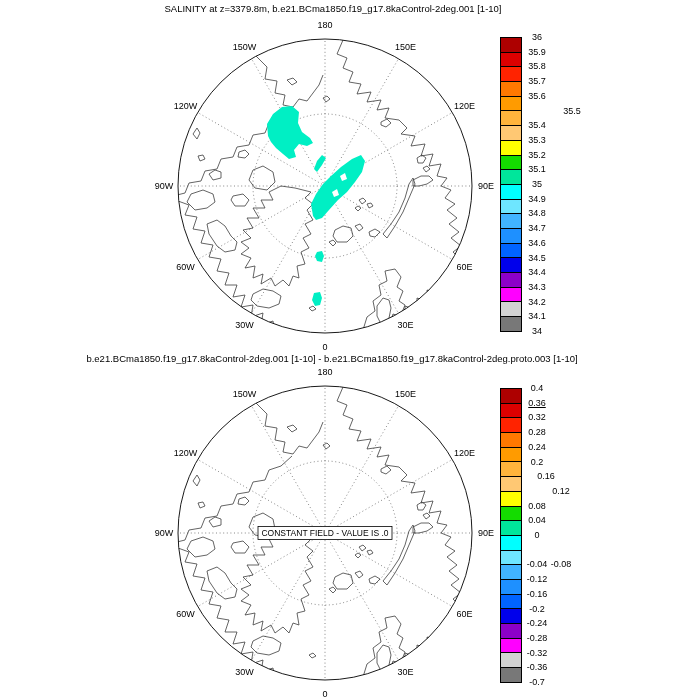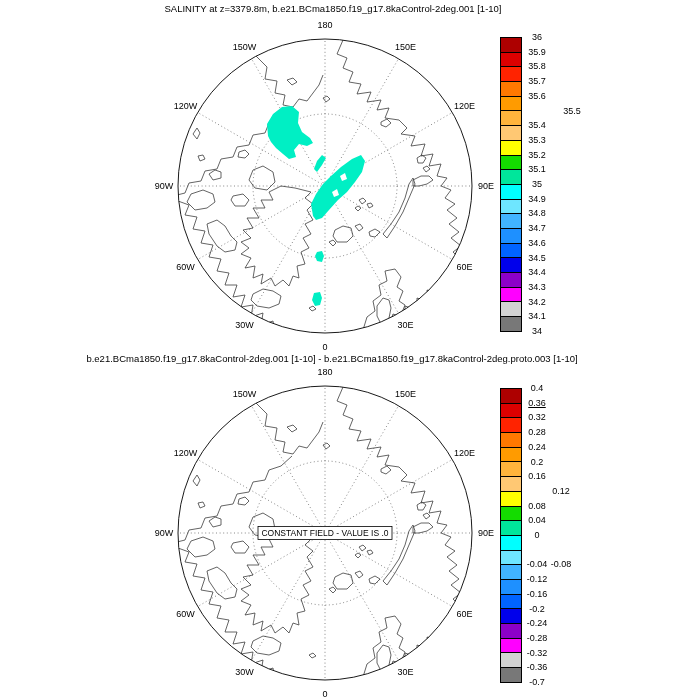--- a/index.html
+++ b/index.html
@@ -243,21 +243,21 @@
           <div class="cb-cell" style="background: rgb(255, 0, 255);"></div>
           <div class="cb-cell" style="background: rgb(210, 210, 210);"></div>
           <div class="cb-cell" style="background: rgb(120, 120, 120);"></div>
         </div>
         <div class="cb-tick" style="top: -5px; text-align: center;">0.4</div>
         <div class="cb-tick" style="top: 9.7px; text-decoration: underline;">0.36</div>
         <div class="cb-tick" style="top: 24.4px;">0.32</div>
         <div class="cb-tick" style="top: 39.1px;">0.28</div>
         <div class="cb-tick" style="top: 53.8px;">0.24</div>
         <div class="cb-tick" style="top: 68.5px;">0.2</div>
-        <div class="cb-tick" style="top: 83.2px;">0.16</div>
+        <div class="cb-tick" style="top: 83.2px; padding-left: 9px;">0.16</div>
         <div class="cb-tick" style="top: 97.9px; margin-left: 24px;">0.12</div>
         <div class="cb-tick" style="top: 112.6px;">0.08</div>
         <div class="cb-tick" style="top: 127.3px;">0.04</div>
         <div class="cb-tick" style="top: 142px;">0</div>
         <div class="cb-tick" style="top: 171px;">-0.04</div>
         <div class="cb-tick" style="top: 171.4px; padding-left: 24px;">-0.08</div>
         <div class="cb-tick" style="top: 186.1px;">-0.12</div>
         <div class="cb-tick" style="top: 200.8px;">-0.16</div>
         <div class="cb-tick" style="top: 215.5px;">-0.2</div>
         <div class="cb-tick" style="top: 230.2px;">-0.24</div>

